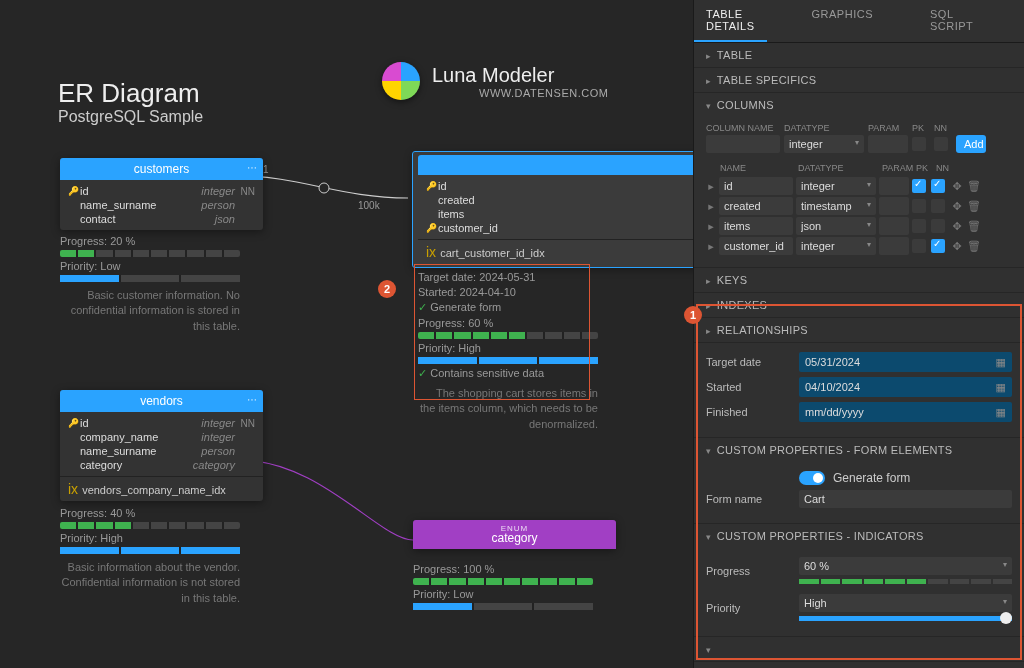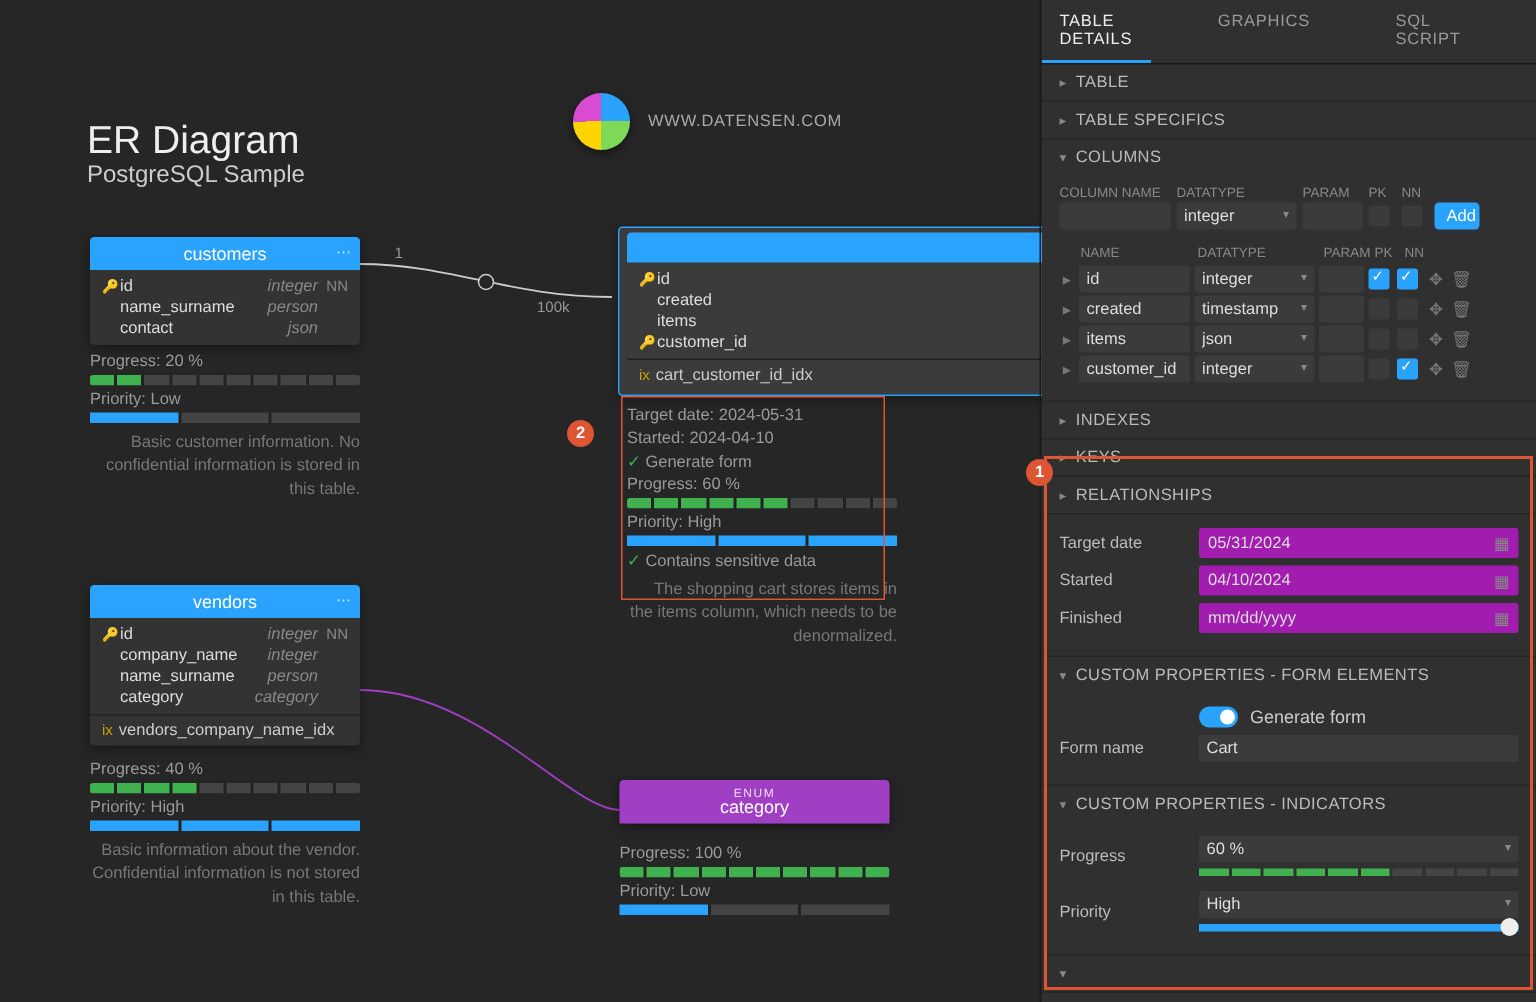--- a/index.html
+++ b/index.html
@@ -9,37 +9,37 @@
 .canvas { position: absolute; left: 0; top: 0; width: 693px; height: 668px; }
 .canvas svg.edges { position: absolute; left: 0; top: 0; width: 693px; height: 668px; pointer-events: none; }
 
 .title-main { position: absolute; left: 58px; top: 78px; font-size: 26px; color: #eee; font-weight: 300; }
 .title-sub  { position: absolute; left: 58px; top: 108px; font-size: 16px; color: #ccc; font-weight: 300; }
 
 .logo { position: absolute; left: 382px; top: 62px; display: flex; align-items: center; gap: 12px; }
 .logo-icon { width: 38px; height: 38px; border-radius: 19px; background: conic-gradient(#2aa3ff 0 90deg, #7ed957 90deg 180deg, #ffd400 180deg 270deg, #d94bd1 270deg 360deg); box-shadow: 0 2px 6px rgba(0,0,0,.5); }
 .logo-text { display: flex; flex-direction: column; }
 .logo-text .t1 { font-size: 20px; color: #eee; }
-.logo-text .t2 { font-size: 11px; color: #aaa; letter-spacing: .5px; }
-
-
-.entity { position: absolute; width: 180px; background: #333; border-radius: 3px; box-shadow: 0 2px 8px rgba(0,0,0,.4); }
+.logo-text .t2 { font-size: 11px; color: #aaa; letter-spacing: .5px; margin-left: 47px; }
+
+
+.entity { position: absolute; width: 203px; background: #333; border-radius: 3px; box-shadow: 0 2px 8px rgba(0,0,0,.4); }
 .entity.sel { outline: 1px solid #2aa3ff; }
 .ent-head { background: #2aa3ff; color: #fff; padding: 4px 8px; text-align: center; font-weight: 500; border-radius: 3px 3px 0 0; position: relative; }
 .ent-head.enum { background: #a13fc4; }
 .ent-head .enumlbl { font-size: 8px; letter-spacing: 1px; opacity: .8; display: block; margin-bottom: -2px; }
 .ent-head .dots { position: absolute; right: 6px; top: 4px; color: rgba(255,255,255,.8); font-size: 10px; }
 .ent-cols { padding: 4px 0; }
 .ent-row { display: flex; align-items: center; padding: 1px 8px; font-size: 11px; }
 .ent-row .k { width: 12px; color: #ffb347; font-size: 9px; }
 .ent-row .nm { flex: 1; color: #ddd; }
 .ent-row .ty { color: #888; font-style: italic; }
 .ent-row .nn { width: 20px; color: #888; font-size: 10px; text-align: right; }
 .ent-idx { border-top: 1px solid #222; padding: 4px 8px; font-size: 11px; color: #ccc; }
-.ent-idx .ix { color: #c9a000; font-size: 10px; margin-right: 4px; }
+.ent-idx .ix { color: #c9a000; font-size: 14px; margin-right: 4px; }
 
 .ext { position: absolute; width: 180px; color: #999; font-size: 11px; }
 .ext .line { margin: 3px 0; }
 .ext .bar { height: 7px; background: #222; border-radius: 2px; display: flex; gap: 2px; overflow: hidden; margin-bottom: 3px; }
 .ext .seg { flex: 1; background: #444; }
 .ext .seg.on { background: #3fb24f; }
 .ext .pri { height: 7px; background: #222; margin-bottom: 3px; display: flex; gap: 2px; }
 .ext .pseg { flex: 1; background: #444; }
 .ext .pseg.on { background: #2aa3ff; }
 .ext .ok::before { content: "✓ "; color: #3fb24f; }
@@ -72,21 +72,21 @@
 .selwrap::after { content: "▾"; position: absolute; right: 5px; top: 3px; font-size: 8px; color: #888; pointer-events: none; }
 .btn-add { background: #2aa3ff; color: #fff; border: none; padding: 3px 8px; font-size: 11px; border-radius: 3px; cursor: pointer; }
 .cb { width: 14px; height: 14px; background: #3b3b3b; border-radius: 2px; display: inline-block; position: relative; }
 .cb.on { background: #2aa3ff; }
 .cb.on::after { content: "✓"; color: #fff; font-size: 10px; position: absolute; left: 2px; top: -1px; }
 .ic { color: #777; font-size: 11px; cursor: pointer; text-align: center; }
 
 .formrow { display: flex; align-items: center; gap: 1px; margin: 5px 0; }
 .formrow .lbl { width: 92px; font-size: 11px; color: #bbb; }
 .formrow .fld { flex: 1; position: relative; }
-.date-inp { background: #a21caf; border: none; color: #ddd; padding: 4px 6px; font-size: 11px; width: 100%; border-radius: 2px; }
+.date-inp { background: #0c4a6e; border: none; color: #ddd; padding: 4px 6px; font-size: 11px; width: 100%; border-radius: 2px; }
 .date-ic { position: absolute; right: 6px; top: 4px; color: #888; font-size: 11px; }
 
 .toggle { width: 26px; height: 14px; background: #2aa3ff; border-radius: 7px; position: relative; display: inline-block; }
 .toggle::after { content: ""; position: absolute; width: 10px; height: 10px; background: #fff; border-radius: 5px; top: 2px; right: 2px; }
 
 .progbar { display: flex; gap: 2px; margin-top: 4px; }
 .progbar .s { flex: 1; height: 5px; background: #444; }
 .progbar .s.on { background: #3fb24f; }
 .slider { height: 5px; background: #2aa3ff; margin-top: 4px; position: relative; }
 .slider .kn { position: absolute; width: 12px; height: 12px; background: #eee; border-radius: 6px; top: -4px; }
@@ -105,20 +105,21 @@
   </svg>
   <div class="edge-lbl" style="left:263px;top:164px">1</div>
   <div class="edge-lbl" style="left:358px;top:200px">100k</div>
 
   <div class="title-main">ER Diagram</div>
   <div class="title-sub">PostgreSQL Sample</div>
 
   <div class="logo">
     <div class="logo-icon"></div>
     <div class="logo-text">
+      <span class="t1">Luna Modeler</span>
       <span class="t2">WWW.DATENSEN.COM</span>
     </div>
   </div>
 
   <div class="entity" style="left:60px;top:158px">
     <div class="ent-head"><span>customers</span><span class="dots">⋯</span></div>
     <div class="ent-cols">
         <div class="ent-row">
           <span class="k">🔑</span>
           <span class="nm">id</span>
@@ -390,27 +391,27 @@
             <span class="ic">✥</span>
             <span class="ic">🗑</span>
           </div>
         </div>
     </div>
   </div>
 
   <div class="sect">
       <div class="sect-h col">
         <span class="ar"></span>
+        <span>KEYS</span>
+      </div>
+    </div>
+  <div class="sect">
+      <div class="sect-h col">
+        <span class="ar"></span>
         <span>INDEXES</span>
-      </div>
-    </div>
-  <div class="sect">
-      <div class="sect-h col">
-        <span class="ar"></span>
-        <span>KEYS</span>
       </div>
     </div>
   <div class="sect">
       <div class="sect-h col">
         <span class="ar"></span>
         <span>RELATIONSHIPS</span>
       </div>
     </div>
 
   <div class="sect">

